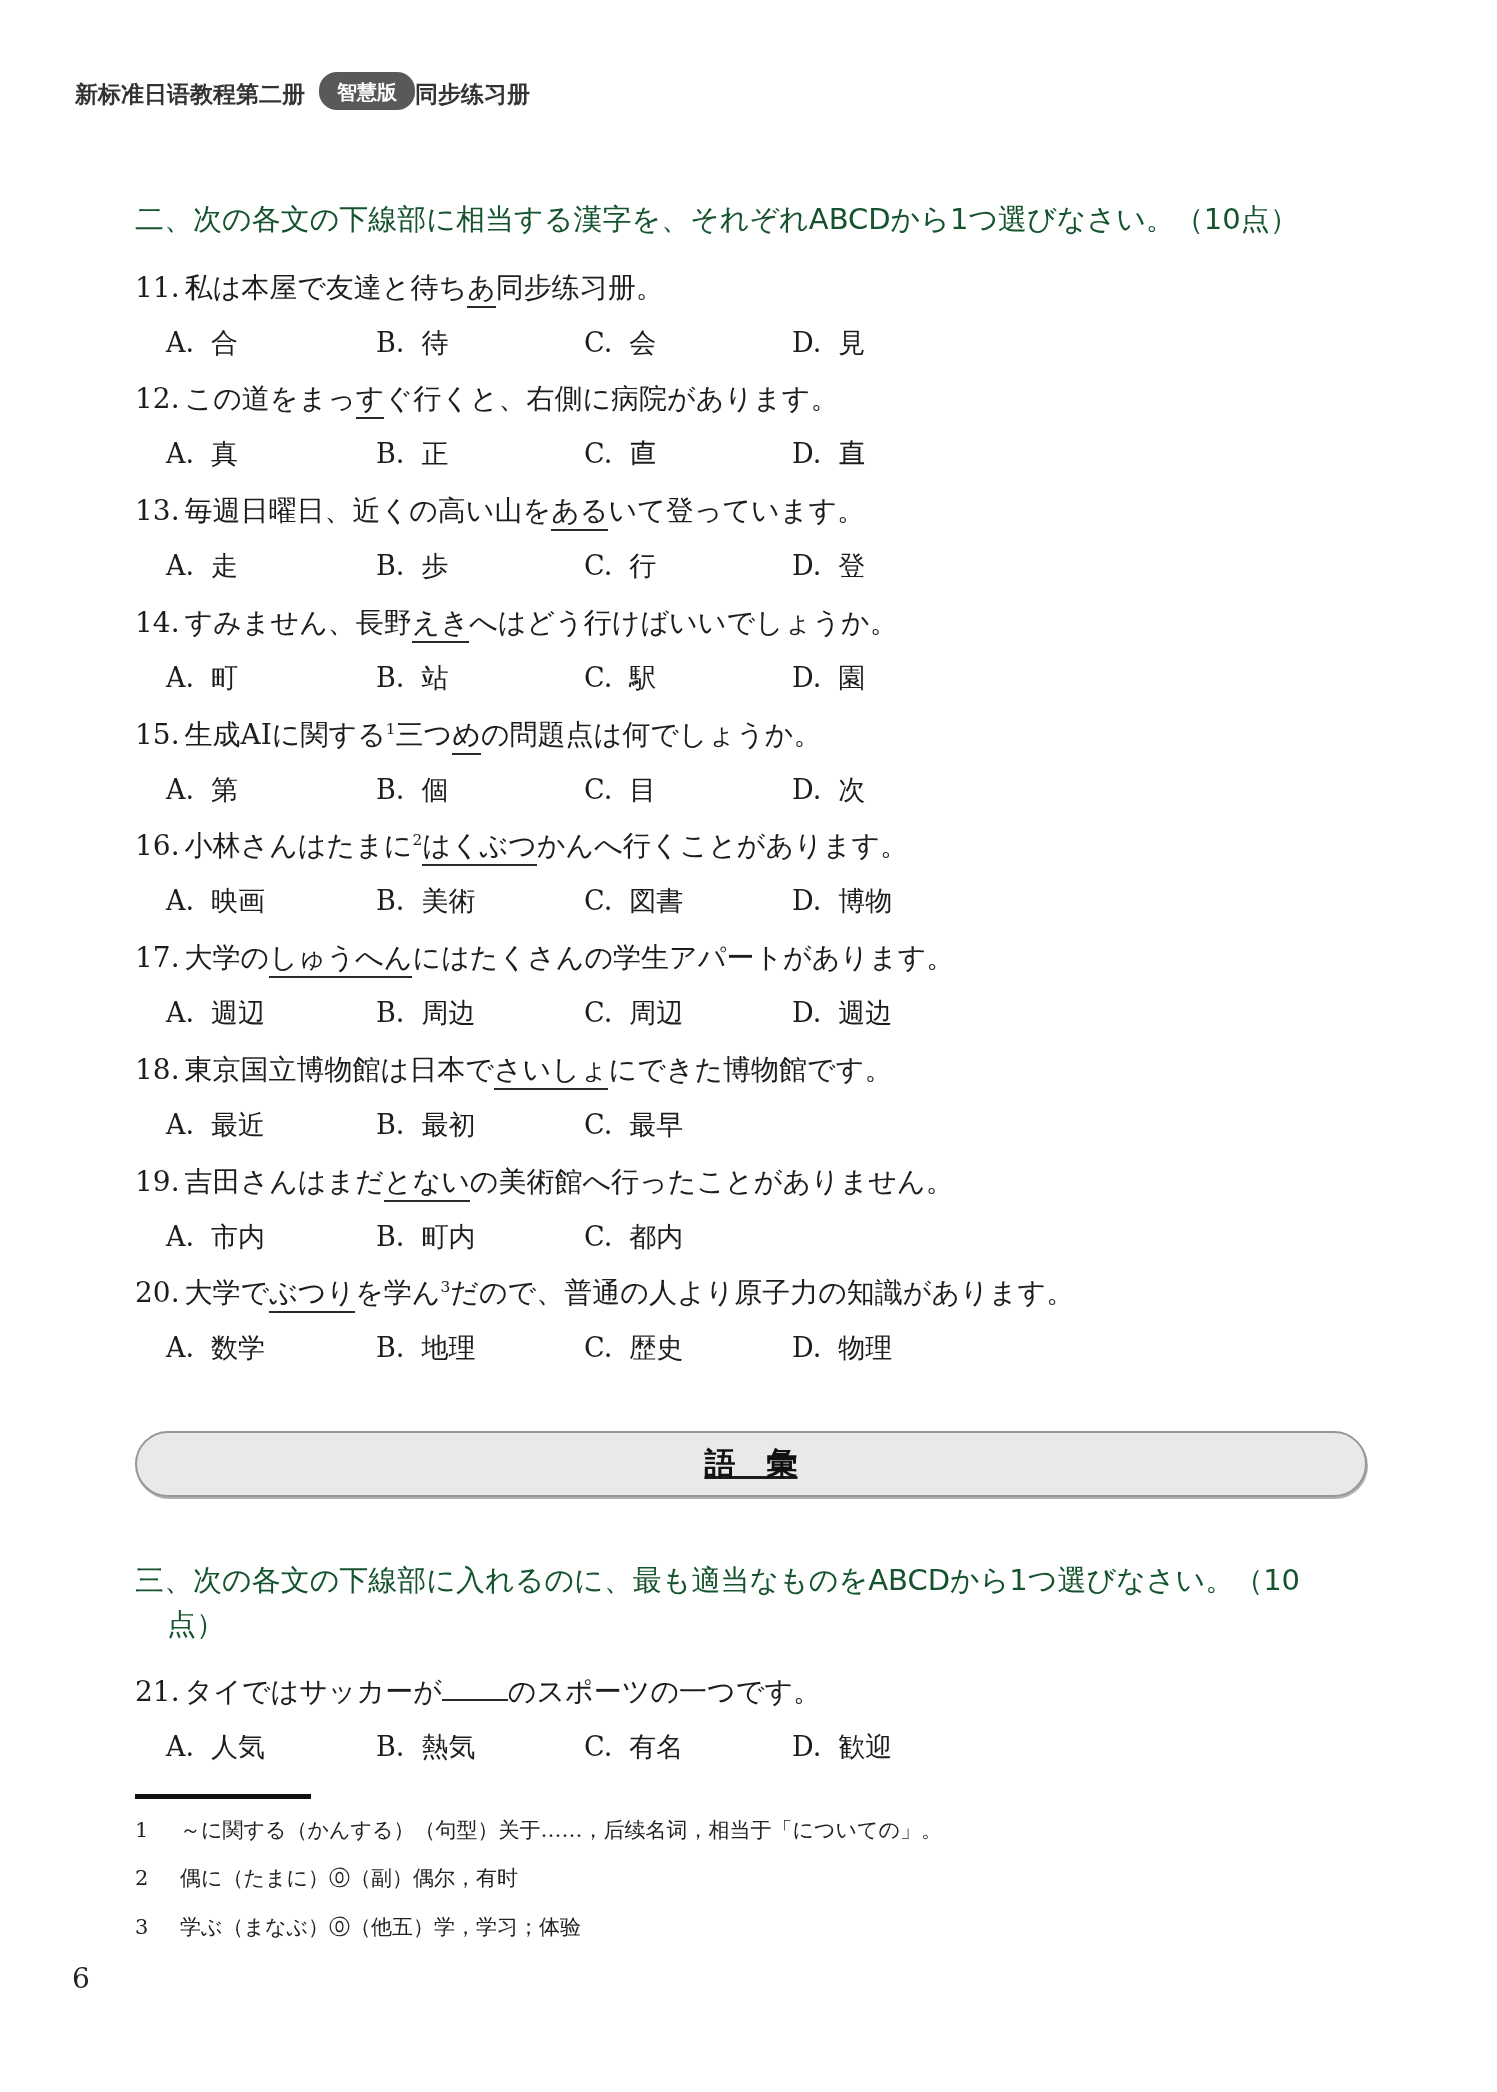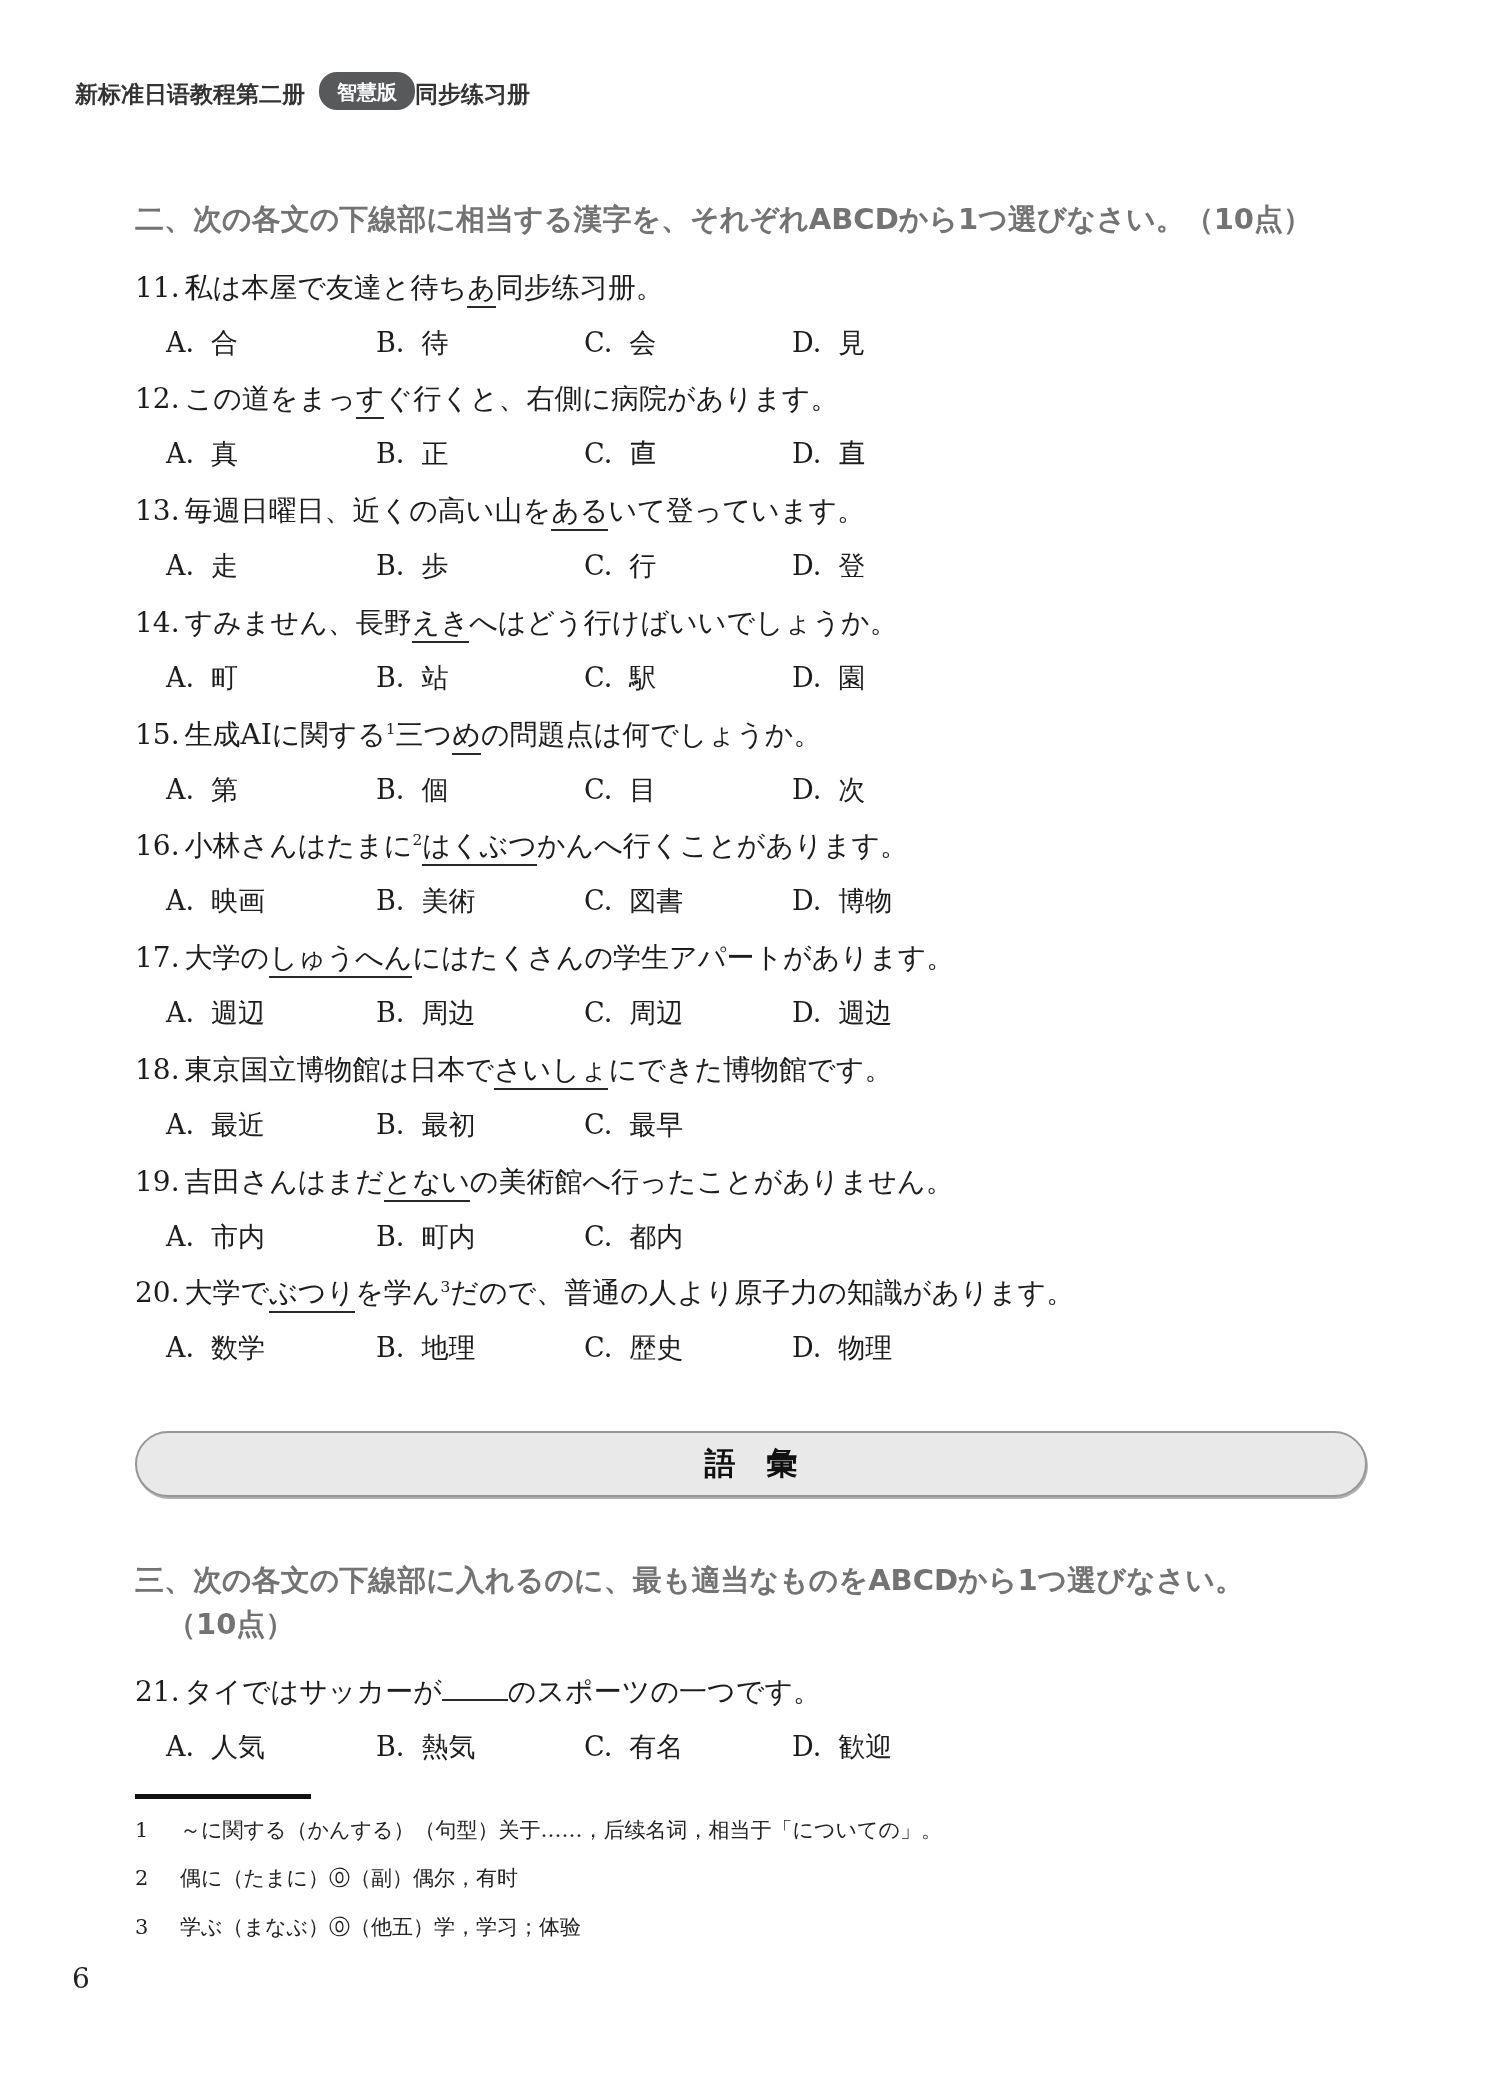--- a/index.html
+++ b/index.html
@@ -18,22 +18,22 @@
   .badge {
     margin-left:14px;
     background:#58595b; color:#ffffff;
     font-size:20px; line-height:1;
     padding:10px 18px 8px; border-radius:18px;
   }
   .series { }
   
   .content { position:absolute; top:198px; left:135px; width:1252px; }
   .sec-title {
-    font-family:"DejaVu Sans", sans-serif; font-weight:bold;
-    font-size:29px; color:#737373; line-height:1.5;
+    font-family:"DejaVu Sans", sans-serif; font-weight:normal;
+    font-size:29px; color:#14532d; line-height:1.5;
     padding-left:32px; text-indent:-32px;
     margin-bottom:28px;
   }
   .sec-title.narrow { max-width:1168px; }
   .question { margin-bottom:22px; }
   .q-sentence { font-size:28px; line-height:1.25; }
   .q-num { margin-right:5px; }
   .seg[data-t="u"] { border-bottom:2px solid #2a2a2a; padding-bottom:2px; }
   .seg[data-t="sup"] { font-size:0.55em; vertical-align:super; line-height:0; }
   .seg[data-t="blank"] {
@@ -45,21 +45,21 @@
     padding-left:31px; margin-top:21px;
     font-size:27px; line-height:1.25;
   }
   .opt-text { margin-left:17px; }
   
   .banner {
     margin-top:66px;
     width:1232px; height:66px;
     background:#e9e9e9; border:2px solid #979797; border-radius:36px;
     box-shadow:1px 2px 0 rgba(80,80,80,0.45);
-    display:flex; align-items:center; justify-content:center;
+    display:flex; align-items:center; justify-content:center;text-decoration:underline;
   }
   .banner-text {
     font-family:"DejaVu Sans", sans-serif; font-weight:bold;
     font-size:31px; color:#111111;
   }
   .section-vocab { margin-top:62px; }
   
   .footnotes { margin-top:30px; }
   .foot-rule { width:176px; height:5px; background:#111111; margin-bottom:16px; }
   .footnote { font-size:21px; line-height:1.45; margin-bottom:18px; color:#222222; }

